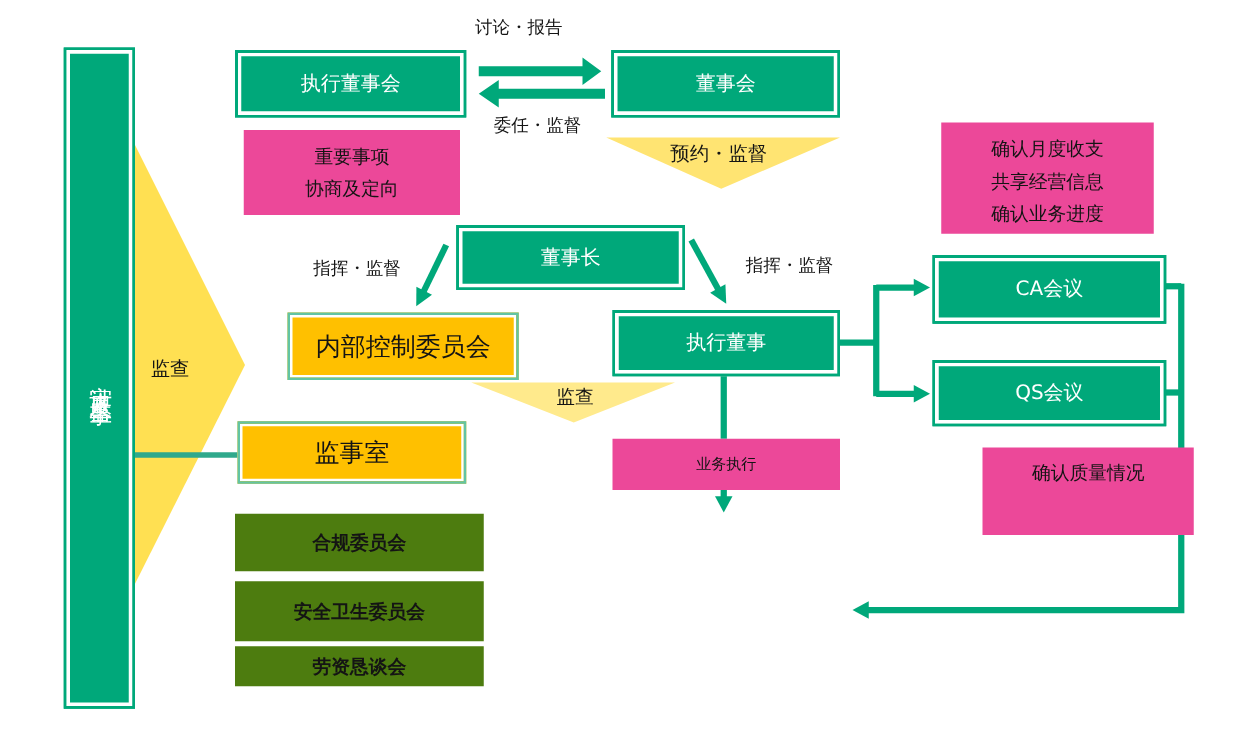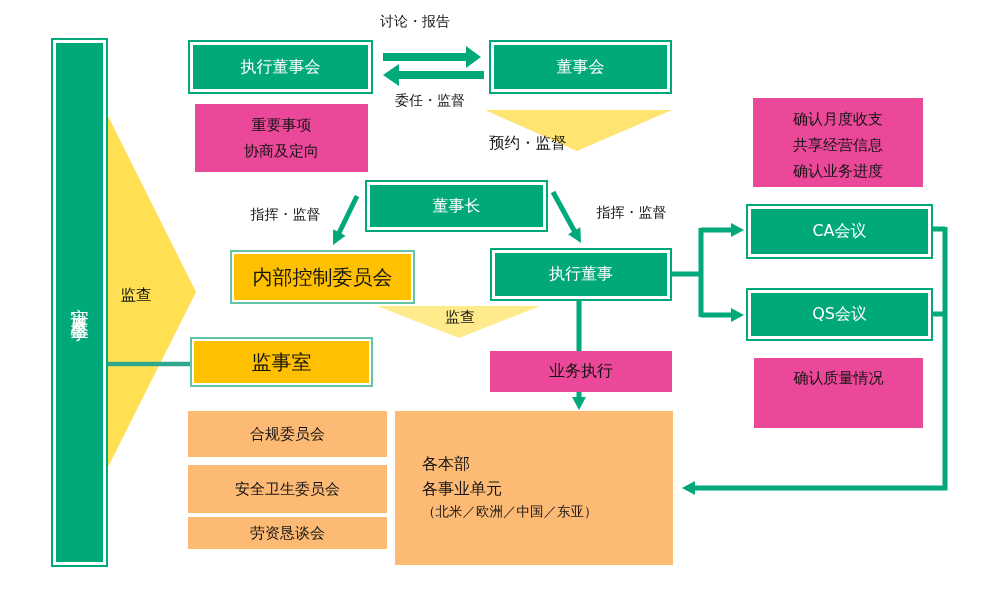--- a/index.html
+++ b/index.html
@@ -9,50 +9,50 @@
   }
   .layer{position:absolute;left:0;top:0;width:1000px;height:600px;}
   svg.connectors{z-index:1;}
   .box{position:absolute;z-index:2;display:flex;align-items:center;justify-content:center;
        box-sizing:border-box;text-align:center;}
   .green{background:#00A87A;border:2px solid #00A87A;box-shadow:inset 0 0 0 3px #fff;
          color:#fff;font-size:16px;}
   .orange{background:#FFC000;border:2px solid #62C4A4;box-shadow:inset 0 0 0 2px #fff;
           color:#141414;font-size:20px;}
   .pale{background:#ec4899;color:#141414;font-size:15px;}
-  .mgreen{background:#fdba74;color:#141414;font-size:15px;}
+  .mgreen{background:#4d7c0f;color:#141414;font-size:15px;font-weight:bold;}
   .lines{display:block;line-height:26px;}
   .label{position:absolute;z-index:3;font-size:14px;color:#141414;white-space:nowrap;}
   .vbar{flex-direction:column;}
   .vtext{writing-mode:vertical-rl;text-orientation:upright;font-size:18px;
          letter-spacing:3px;color:#fff;}
   
   .left-bar{left:51px;top:38px;width:57px;height:529px;}
   .exec-board{left:188px;top:40px;width:185px;height:54px;}
   .board{left:489px;top:40px;width:183px;height:54px;}
   .important{left:195px;top:104px;width:173px;height:68px;}
   .chairman{left:365px;top:180px;width:183px;height:52px;}
   .icc{left:230px;top:250px;width:185px;height:54px;}
   .execdir{left:490px;top:248px;width:182px;height:53px;}
   .auditoffice{left:190px;top:337px;width:183px;height:50px;}
-  .bizexec{left:490px;top:351px;width:182px;height:41px;font-size:16px;}
+  .bizexec{left:490px;top:351px;width:182px;height:41px;font-size:12px;}
   .monthly{left:753px;top:98px;width:170px;height:89px;align-items:flex-start;padding-top:8px;}
   .ca{left:746px;top:204px;width:187px;height:55px;}
   .qs{left:746px;top:288px;width:187px;height:53px;}
-  .quality{left:754px;top:358px;width:169px;height:70px;align-items:flex-start;padding-top:7px;}
+  .quality{left:786px;top:358px;width:169px;height:70px;align-items:flex-start;padding-top:7px;}
   .com1{left:188px;top:411px;width:199px;height:46px;}
   .com2{left:188px;top:465px;width:199px;height:48px;}
   .com3{left:188px;top:517px;width:199px;height:32px;}
   .bigbox{left:395px;top:411px;width:278px;height:154px;align-items:flex-start;
           justify-content:flex-start;text-align:left;padding:40px 0 0 27px;}
   .bigbox .l12{font-size:16px;line-height:25px;}
   .bigbox .l3{font-size:13.5px;line-height:21px;}
   .lbl-discuss{left:380px;top:13px;width:100px;}
   .lbl-appoint{left:380px;top:92px;width:100px;text-align:center;}
-  .lbl-reserve{left:489px;top:113px;width:172px;text-align:left;font-size:15.5px;margin-top:20px;}
+  .lbl-reserve{left:489px;top:113px;width:172px;text-align:center;font-size:15.5px;}
   .lbl-directL{left:238px;top:206px;width:95px;text-align:center;}
   .lbl-directR{left:584px;top:204px;width:95px;text-align:center;}
   .lbl-auditM{left:410px;top:308px;width:100px;text-align:center;font-size:15px;}
   .lbl-auditL{left:112px;top:285px;width:48px;text-align:center;font-size:15.5px;}
 </style>
 </head>
 <body>
 
 <div class="canvas">
 
@@ -137,27 +137,20 @@
   <div class="box pale quality">
     <span class="lines" style="line-height:27px">
       <span style="display:block">确认质量情况</span>
     </span>
   </div>
 
   <div class="box mgreen com1">合规委员会</div>
   <div class="box mgreen com2">安全卫生委员会</div>
   <div class="box mgreen com3">劳资恳谈会</div>
 
-  <div class="box mgreen bigbox">
-    <span>
-      <span class="l12" style="display:block">各本部</span>
-      <span class="l12" style="display:block">各事业单元</span>
-      <span class="l3" style="display:block">（北米／欧洲／中国／东亚）</span>
-    </span>
-  </div>
 
   <div class="label lbl-discuss">讨论・报告</div>
   <div class="label lbl-appoint">委任・监督</div>
   <div class="label lbl-reserve">预约・监督</div>
   <div class="label lbl-directL">指挥・监督</div>
   <div class="label lbl-directR">指挥・监督</div>
   <div class="label lbl-auditM">监查</div>
   <div class="label lbl-auditL">监查</div>
 
 </div>

